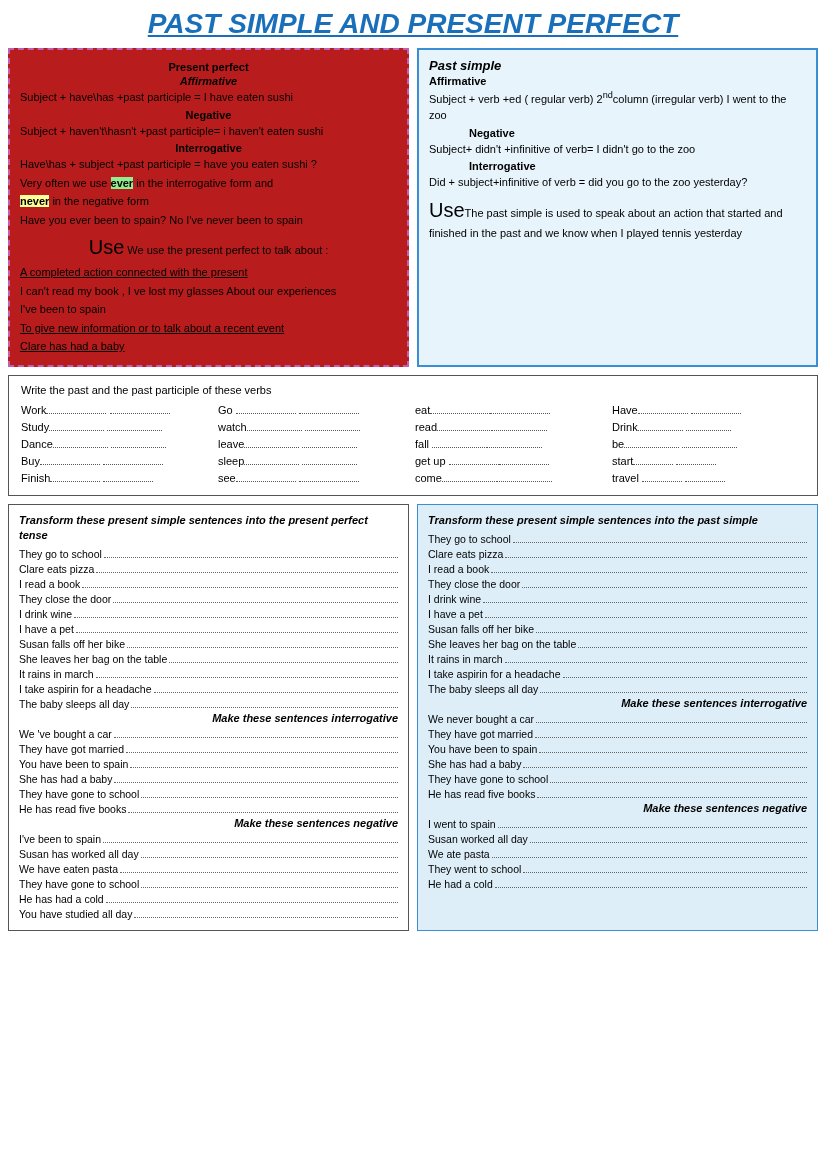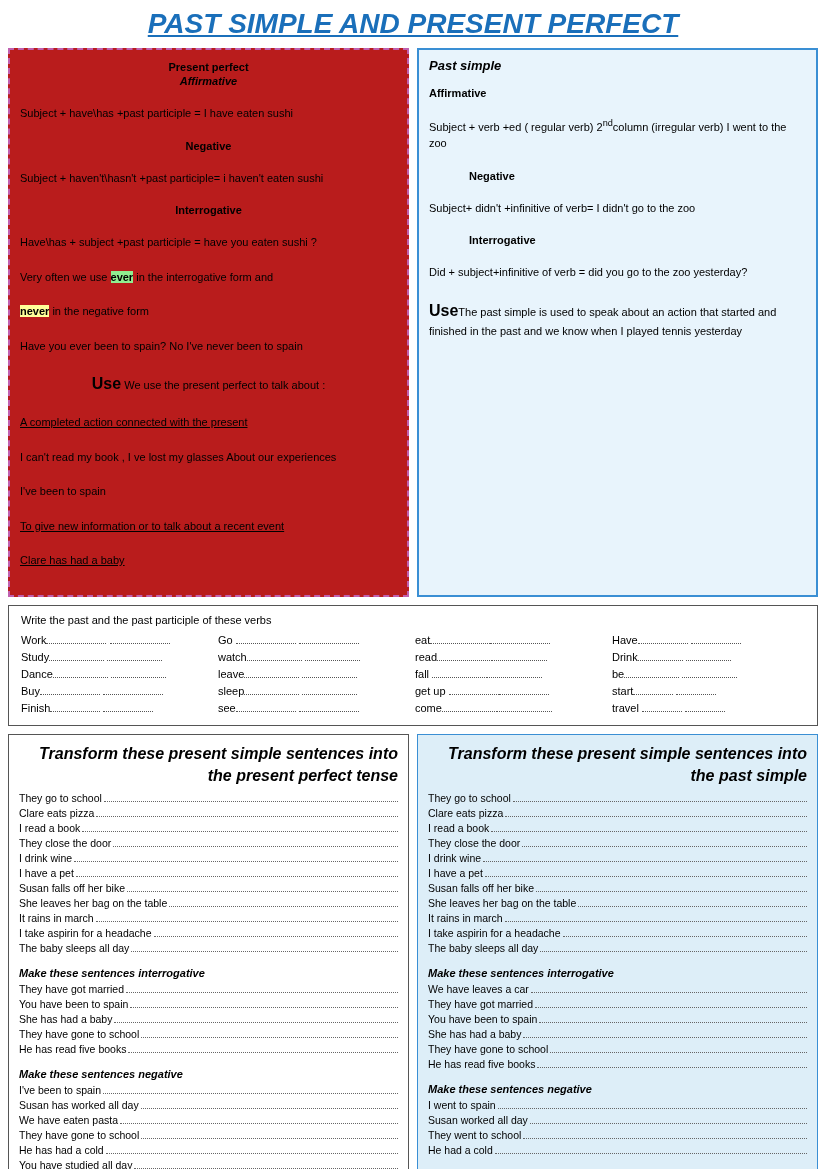--- a/index.html
+++ b/index.html
@@ -41,39 +41,39 @@
     .box-past-simple {
       flex: 1;
       border: 2px solid #3a8fd4;
       padding: 8px 10px;
       background: #e8f4fc;
     }
 
     .box-title {
       font-weight: bold;
       font-size: 12px;
-      margin-bottom: 14px;
+      margin-bottom: 2px;
     }
 
     .sub-title {
       font-weight: bold;
       text-align: center;
       font-style: italic;
       margin-bottom: 2px;
     }
 
     .bold-center {
       font-weight: bold;
       text-align: center;
       margin: 3px 0 2px 0;
     }
 
     .use-title {
-      font-size: 16px;
-      font-weight: bold;
+      font-size: 20px;
+      font-weight: normal;
       display: inline;
     }
 
     .underlined {
       text-decoration: underline;
     }
 
     .highlight-green {
       background-color: #90ee90;
       font-weight: bold;
@@ -131,22 +131,22 @@
     .exercise-right {
       flex: 1;
       border: 1px solid #3a8fd4;
       padding: 8px 10px;
       background: #ddeef8;
     }
 
     .ex-section-title {
       font-weight: bold;
       font-style: italic;
-      text-align: right;
-      font-size: 16px;
+      text-align: left;
+      font-size: 11px;
       margin-bottom: 4px;
       line-height: 1.4;
     }
 
     .sentence-line {
       display: flex;
       align-items: baseline;
       margin-bottom: 2px;
       font-size: 10.5px;
     }
@@ -158,30 +158,31 @@
 
     .line-dots {
       flex: 1;
       border-bottom: 1px dotted #666;
       height: 11px;
     }
 
     .make-title {
       font-weight: bold;
       font-style: italic;
-      margin: 13px 0 3px 0;
+      margin: 2px 0 3px 0;
       font-size: 11px;
+      text-align: right;
     }
 
     .box-past-simple .box-title {
       font-size: 13px;
       font-style: italic;
     }
 
-    p { margin: 18px 0; line-height: 1.5; font-size: 11px; }
+    p { margin: 2px 0; line-height: 1.5; font-size: 11px; }
   </style>
 </head>
 <body>
 
 <div class="page-title">PAST SIMPLE AND PRESENT PERFECT</div>
 
 <div class="top-section">
 
   <div class="box-present-perfect">
     <div class="bold-center">Present perfect</div>
@@ -314,20 +315,24 @@
       <span class="line-dots"></span>
     </div>
     <div class="sentence-line">
       <span class="sentence-text">The baby sleeps all day</span>
       <span class="line-dots"></span>
     </div>
 
     <div class="make-title">Make these sentences interrogative</div>
 
     <div class="sentence-line">
+      <span class="sentence-text">We 've bought a  car</span>
+      <span class="line-dots"></span>
+    </div>
+    <div class="sentence-line">
       <span class="sentence-text">They have got married</span>
       <span class="line-dots"></span>
     </div>
     <div class="sentence-line">
       <span class="sentence-text">You have been to spain</span>
       <span class="line-dots"></span>
     </div>
     <div class="sentence-line">
       <span class="sentence-text">She has had a baby</span>
       <span class="line-dots"></span>
@@ -413,21 +418,21 @@
       <span class="line-dots"></span>
     </div>
     <div class="sentence-line">
       <span class="sentence-text">The baby sleeps all day</span>
       <span class="line-dots"></span>
     </div>
 
     <div class="make-title">Make these sentences interrogative</div>
 
     <div class="sentence-line">
-      <span class="sentence-text">We have leaves  a  car</span>
+      <span class="sentence-text">We never bought  a  car</span>
       <span class="line-dots"></span>
     </div>
     <div class="sentence-line">
       <span class="sentence-text">They have got married</span>
       <span class="line-dots"></span>
     </div>
     <div class="sentence-line">
       <span class="sentence-text">You have been to spain</span>
       <span class="line-dots"></span>
     </div>
@@ -448,20 +453,24 @@
 
     <div class="sentence-line">
       <span class="sentence-text">I went to spain</span>
       <span class="line-dots"></span>
     </div>
     <div class="sentence-line">
       <span class="sentence-text">Susan  worked all day</span>
       <span class="line-dots"></span>
     </div>
     <div class="sentence-line">
+      <span class="sentence-text">We ate  pasta</span>
+      <span class="line-dots"></span>
+    </div>
+    <div class="sentence-line">
       <span class="sentence-text">They went to  school</span>
       <span class="line-dots"></span>
     </div>
     <div class="sentence-line">
       <span class="sentence-text">He  had a cold</span>
       <span class="line-dots"></span>
     </div>
   </div>
 
 </div>

